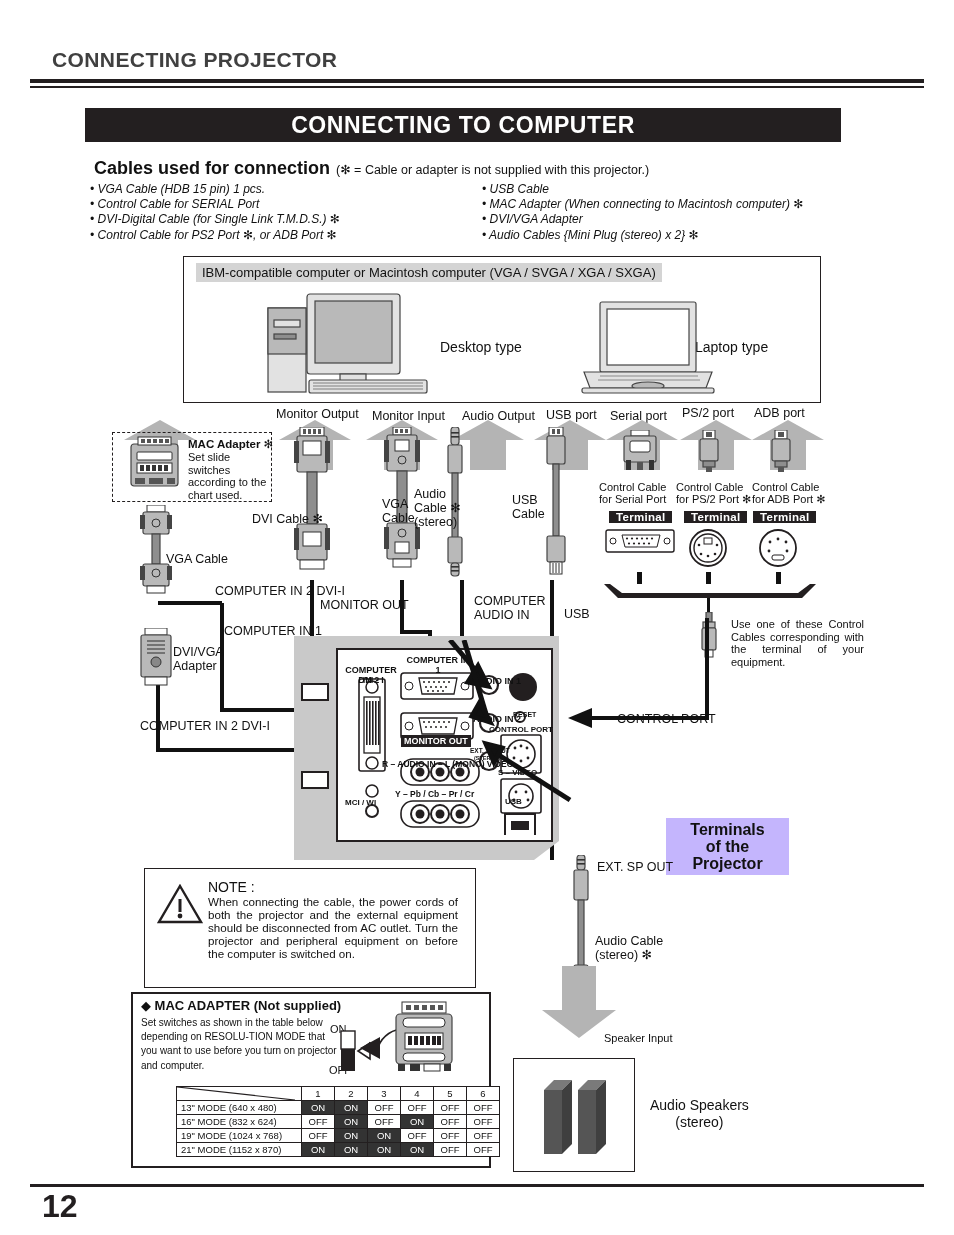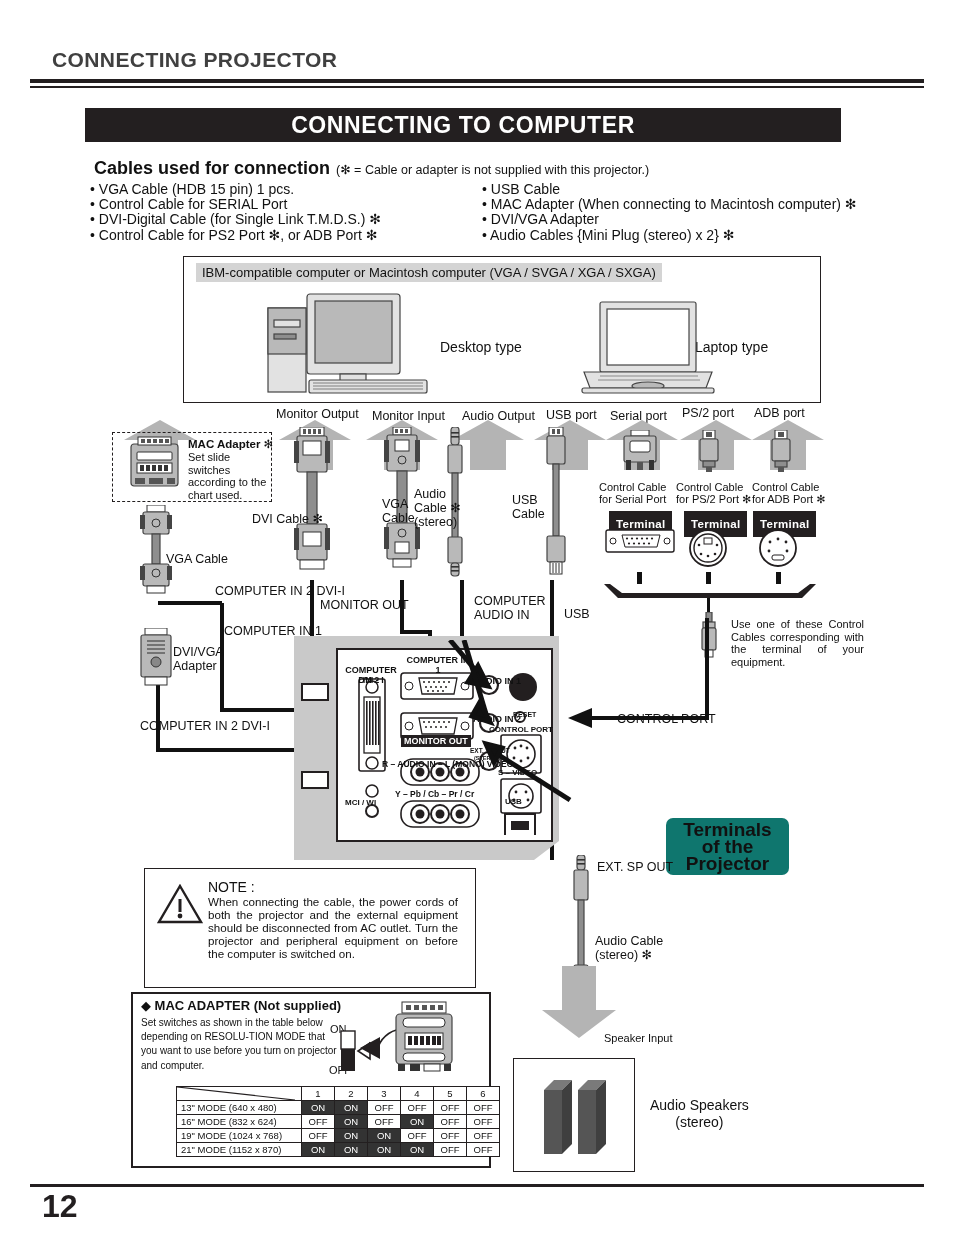--- a/index.html
+++ b/index.html
@@ -20,21 +20,21 @@
 
   #section-bar{
     left:85px;top:108px;width:756px;height:34px;background:#231f20;
     color:#fff;font-size:23px;font-weight:bold;letter-spacing:.6px;
     display:flex;align-items:center;justify-content:center;
   }
 
   
   #cables-title{left:94px;top:158px;font-size:18px;font-weight:bold;}
   #cables-note{left:336px;top:162px;font-size:12.5px;}
-  .cbl{font-size:14px;line-height:14px;}
+  .cbl{font-size:12px;line-height:14px;font-style:italic;}
   .col-l{left:90px;}
   .col-r{left:482px;}
 
   
   #computer-panel{
     left:183px;top:256px;width:636px;height:145px;
     border:1.5px solid #231f20;background:#fff;
   }
   #computer-caption{
     left:196px;top:263px;background:#d4d4d4;font-size:13px;padding:2px 6px;
@@ -60,32 +60,32 @@
   #mac-ad-body{left:188px;top:451px;width:80px;font-size:11px;line-height:12.5px;}
 
   
   .lbl{font-size:12.5px;line-height:14px;}
   .lbl-s{font-size:11px;line-height:12.5px;}
   .lbl-xs{font-size:9px;line-height:10px;}
 
   
   .terminal-badge{
     background:#231f20;color:#fff;font-size:11.5px;font-weight:bold;
-    padding:7px 7px;letter-spacing:.3px;
+    padding:0 7px;letter-spacing:.3px;
   }
   #projector-slant{left:294px;top:636px;width:265px;height:224px;}
   #terminal-panel{
     left:336px;top:648px;width:213px;height:190px;background:#fff;
     border:2.5px solid #231f20;
   }
 
   
   #terminals-badge{
-    left:666px;top:818px;width:115px;background:#0f766e;text-align:center;
-    font-size:19px;font-weight:bold;line-height:17px;padding:3px 4px;border-radius:7px;
+    left:666px;top:818px;width:115px;background:#c4b5fd;text-align:center;
+    font-size:16px;font-weight:bold;line-height:17px;padding:3px 4px;
   }
 
   
   #note-box{
     left:144px;top:868px;width:330px;height:118px;border:1.2px solid #231f20;
     background:#fff;
   }
   #note-title{left:208px;top:879px;font-size:14px;}
   #note-text{left:208px;top:895px;width:250px;font-size:11.6px;line-height:13px;
     text-align:justify;}

